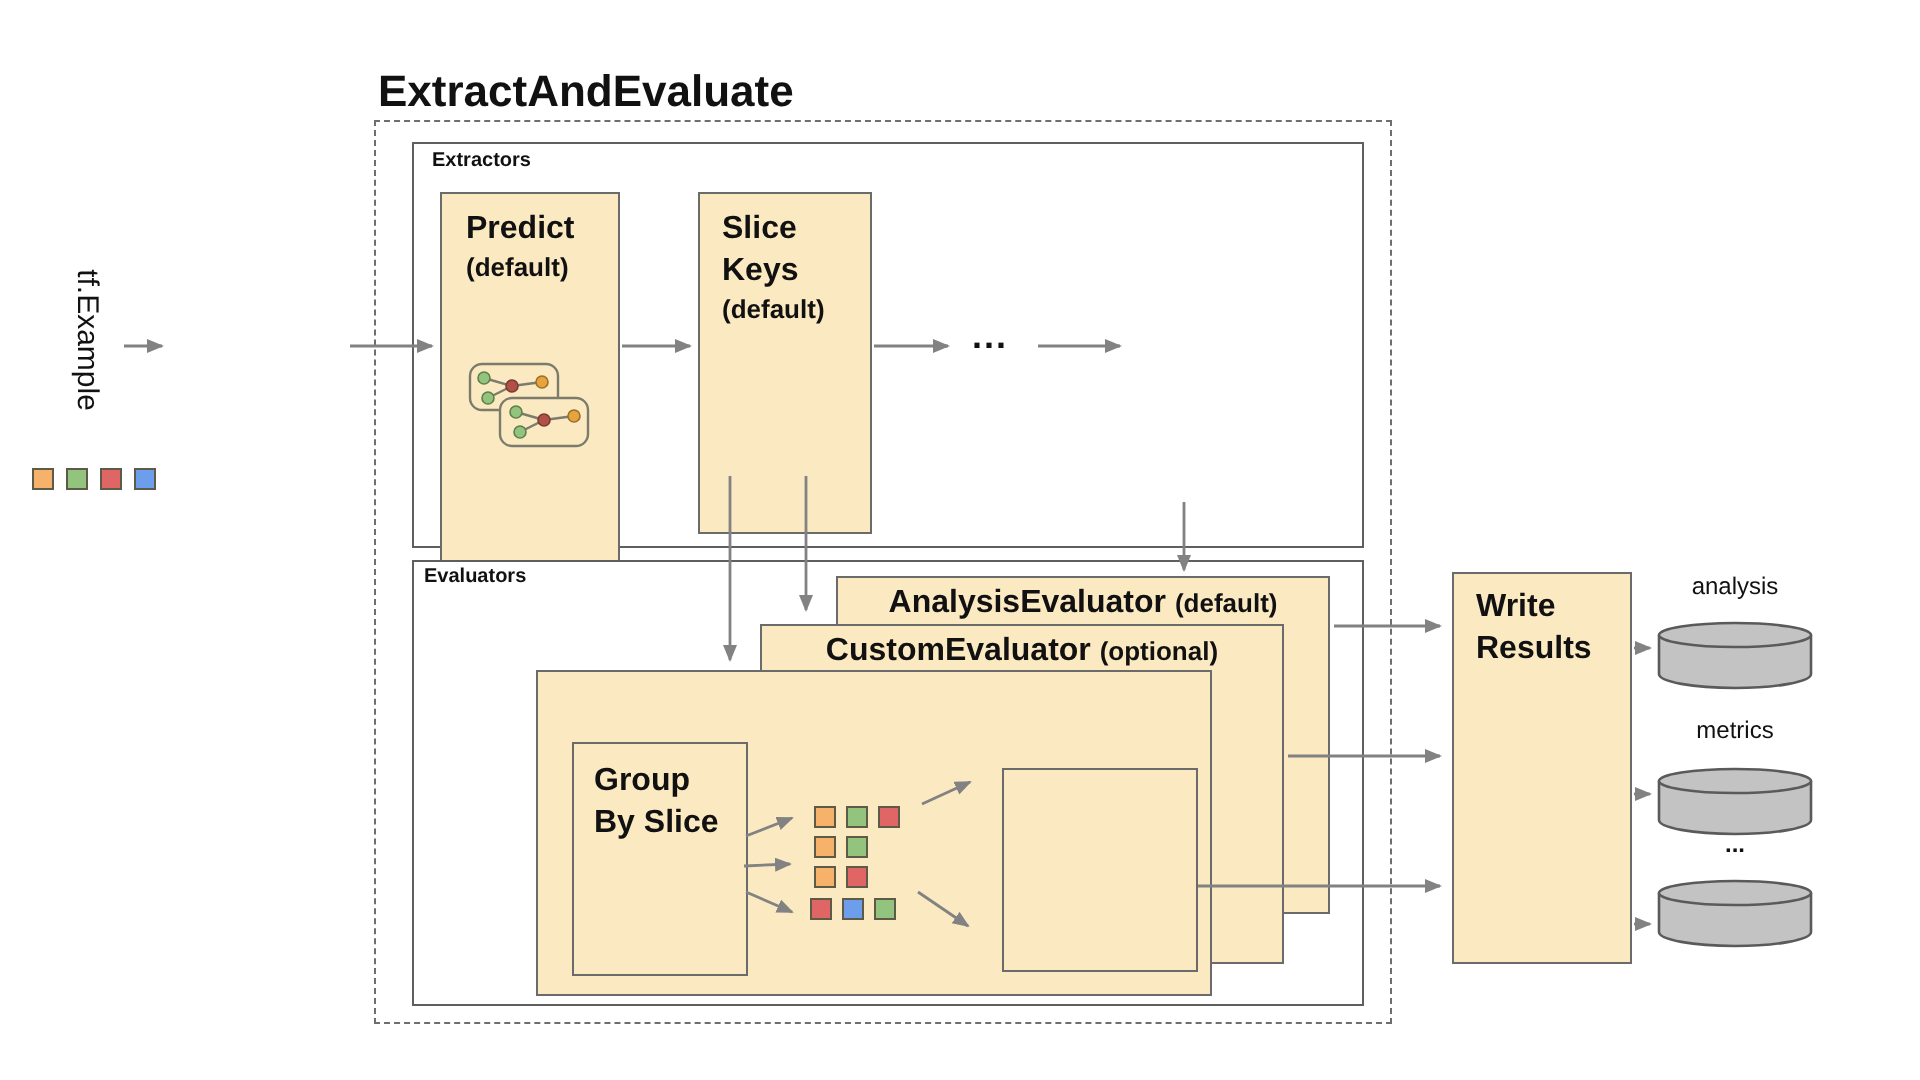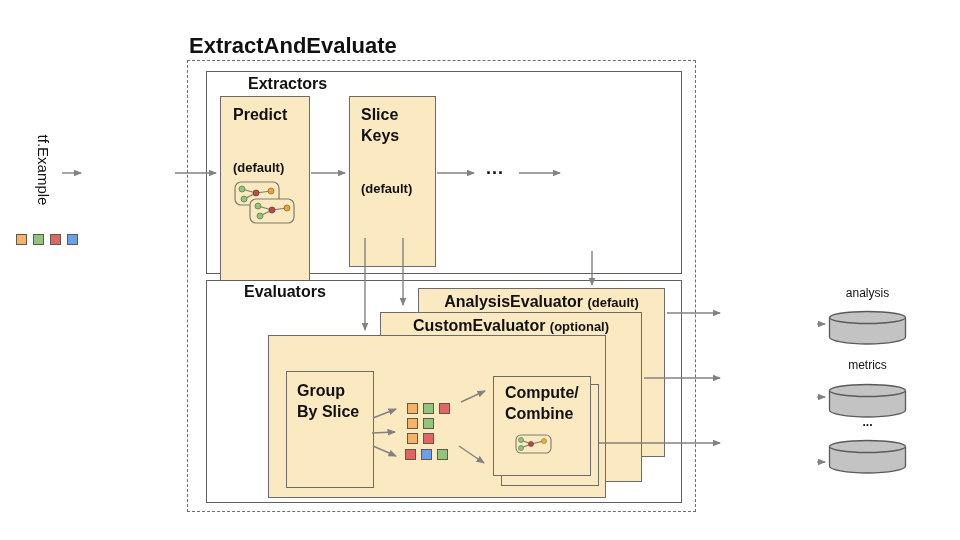--- a/index.html
+++ b/index.html
@@ -16,23 +16,23 @@
   .container-box {
     position:absolute; box-sizing:border-box;
     background:#fff; border:1.5px solid var(--c-container_border,#5f5f5f);
   }
   .dashed-box {
     position:absolute; box-sizing:border-box;
     border:1.6px dashed #6e6e6e; background:transparent;
   }
   .bold { font-weight:bold; }
   .diagram-title { font-size:22px; font-weight:bold; }
-  .section-label { font-size:16px; font-weight:bold;margin-left:32px; }
+  .section-label { font-size:10px; font-weight:bold; }
   .box-label { font-size:16px; font-weight:bold; line-height:21px; }
-  .qualifier { font-size:13px; font-weight:bold; line-height:17px;margin-top:34px; }
+  .qualifier { font-size:13px; font-weight:bold; line-height:17px; }
   .card-title { font-size:16px; font-weight:bold; white-space:nowrap; }
   .card-title .qualifier { font-size:13px; }
   .out-label { font-size:12px; text-align:center; }
   .ellipsis { font-size:18px; font-weight:bold; letter-spacing:1px; }
   .squares-row { position:absolute; display:flex; gap:5px; }
   .square { display:inline-block; width:9px; height:9px; border:1.6px solid #5d5a48; }
   .sq-orange { background:var(--c-orange,#f6b26b); }
   .sq-green  { background:var(--c-green,#93c47d); }
   .sq-red    { background:var(--c-red,#e06666); }
   .sq-blue   { background:var(--c-blue,#6d9eeb); }
@@ -138,38 +138,26 @@
         <span class="square sq-orange"></span>
         <span class="square sq-red"></span>
       </div>
     <div class="squares-row" style="left:136px; top:113px;">
         <span class="square sq-red"></span>
         <span class="square sq-blue"></span>
         <span class="square sq-green"></span>
       </div>
 
     <div class="box" style="left:232px; top:48px; width:98px; height:102px;"></div>
-    <div class="box" style="left:224px; top:40px; width:98px; height:100px; padding:5px 0 0 11px;">
-      <div class="box-label">Compute/</div>
-      <div class="box-label">Combine</div>
-      <svg class="abs" style="left:21px; top:57px;" width="38" height="21" viewBox="0 0 38 21">
-        <rect x="1" y="1" width="35" height="18" rx="5" fill="var(--c-box_fill,#fbe9c2)" stroke="#7c7c6c" stroke-width="1.1"></rect>
-        <g stroke="#7c7c6c" stroke-width="1.1">
-          <line x1="6" y1="6" x2="16" y2="10"></line>
-            <line x1="6" y1="14" x2="16" y2="10"></line>
-            <line x1="16" y1="10" x2="29" y2="7"></line>
-        </g>
-        <circle cx="6" cy="6" r="2.5" fill="#93c47d" stroke="#5f7f4d" stroke-width="0.7"></circle>
-        <circle cx="6" cy="14" r="2.5" fill="#93c47d" stroke="#5f7f4d" stroke-width="0.7"></circle>
-        <circle cx="16" cy="10" r="2.5" fill="#b05046" stroke="#7c3a32" stroke-width="0.7"></circle>
-        <circle cx="29" cy="7" r="2.5" fill="#e6b23e" stroke="#9c7f2a" stroke-width="0.7"></circle>
-      </svg>
-    </div>
-  </div>
-
+  </div>
+
+  <div class="box" style="left:726px; top:286px; width:90px; height:196px; padding:6px 0 0 11px;">
+    <div class="box-label">Write</div>
+    <div class="box-label">Results</div>
+  </div>
 
   <div class="abs out-label" style="left:828px; top:286px; width:79px;">analysis</div>
   <svg class="abs" style="left:828px; top:310px;" width="79" height="36" viewBox="0 0 79 36">
     <path d="M1.5 7.5 L1.5 27 A38 7 0 0 0 77.5 27 L77.5 7.5" fill="var(--c-cylinder_fill,#c3c3c3)" stroke="var(--c-cylinder_border,#5a5a5a)" stroke-width="1.3"></path>
     <ellipse cx="39.5" cy="7.5" rx="38" ry="6" fill="var(--c-cylinder_fill,#c3c3c3)" stroke="var(--c-cylinder_border,#5a5a5a)" stroke-width="1.3"></ellipse>
   </svg>
 
   <div class="abs out-label" style="left:828px; top:358px; width:79px;">metrics</div>
   <svg class="abs" style="left:828px; top:383px;" width="79" height="36" viewBox="0 0 79 36">
     <path d="M1.5 7.5 L1.5 27 A38 7 0 0 0 77.5 27 L77.5 7.5" fill="var(--c-cylinder_fill,#c3c3c3)" stroke="var(--c-cylinder_border,#5a5a5a)" stroke-width="1.3"></path>

